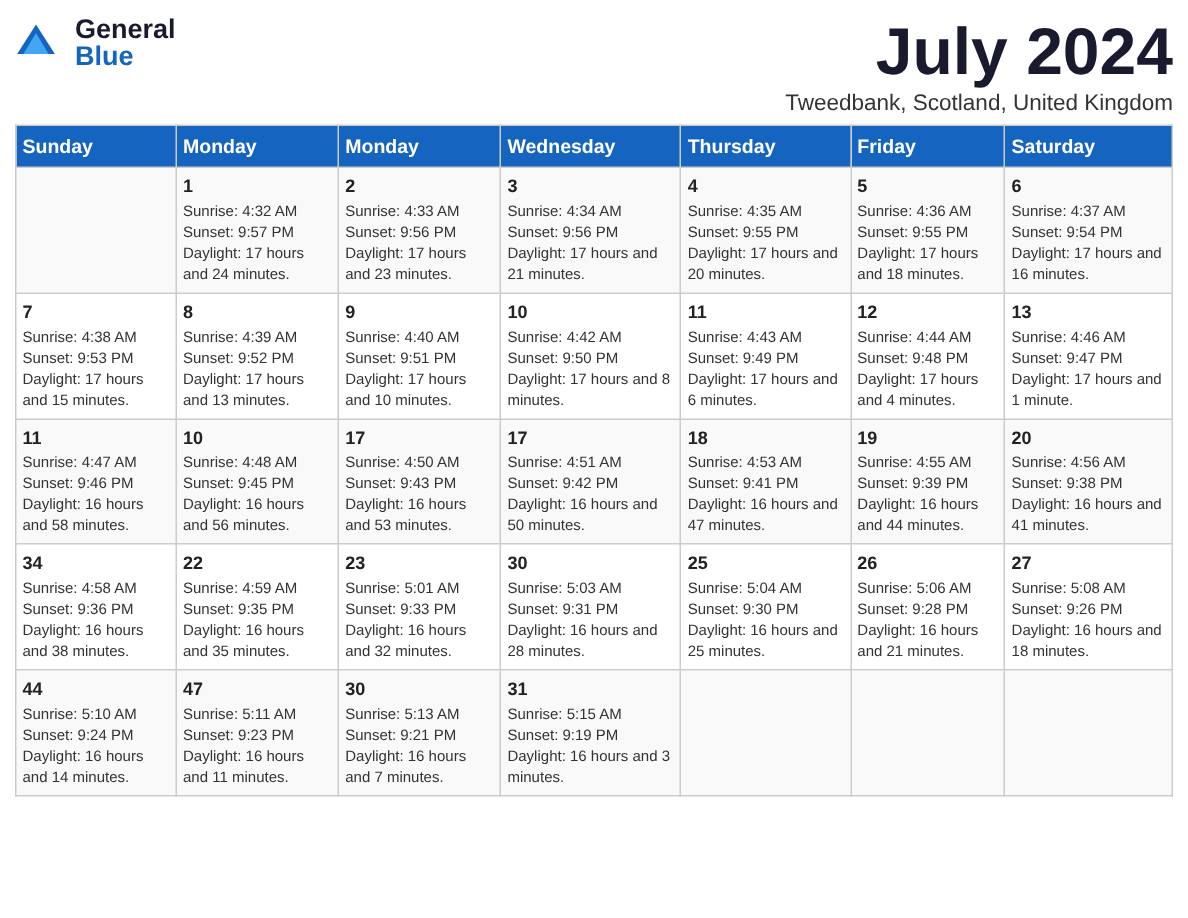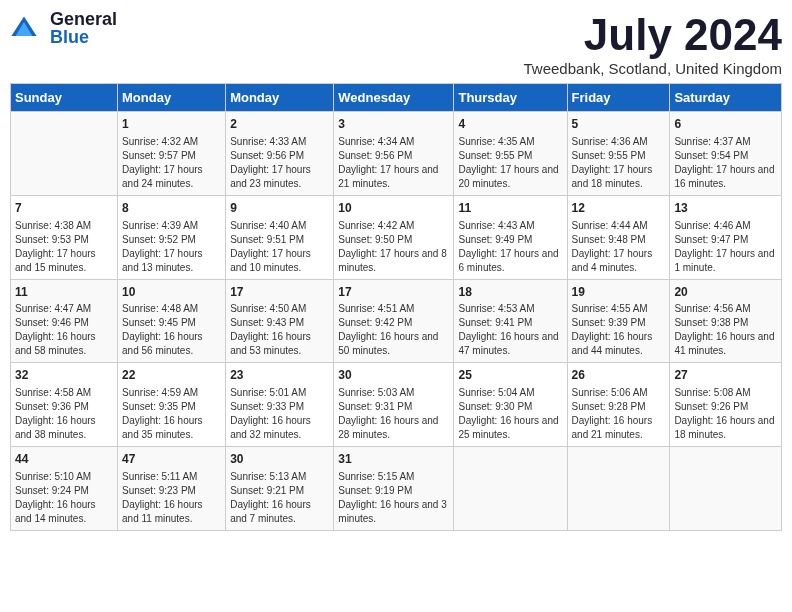--- a/index.html
+++ b/index.html
@@ -203,21 +203,21 @@
           <span class="day-num">19</span>
           <div class="day-info">Sunrise: 4:55 AM<br>Sunset: 9:39 PM<br>Daylight: 16 hours and 44 minutes.</div>
         </td>
         <td>
           <span class="day-num">20</span>
           <div class="day-info">Sunrise: 4:56 AM<br>Sunset: 9:38 PM<br>Daylight: 16 hours and 41 minutes.</div>
         </td>
       </tr>
       <tr>
         <td>
-          <span class="day-num">32</span>
+          <span class="day-num">34</span>
           <div class="day-info">Sunrise: 4:58 AM<br>Sunset: 9:36 PM<br>Daylight: 16 hours and 38 minutes.</div>
         </td>
         <td>
           <span class="day-num">22</span>
           <div class="day-info">Sunrise: 4:59 AM<br>Sunset: 9:35 PM<br>Daylight: 16 hours and 35 minutes.</div>
         </td>
         <td>
           <span class="day-num">23</span>
           <div class="day-info">Sunrise: 5:01 AM<br>Sunset: 9:33 PM<br>Daylight: 16 hours and 32 minutes.</div>
         </td>

